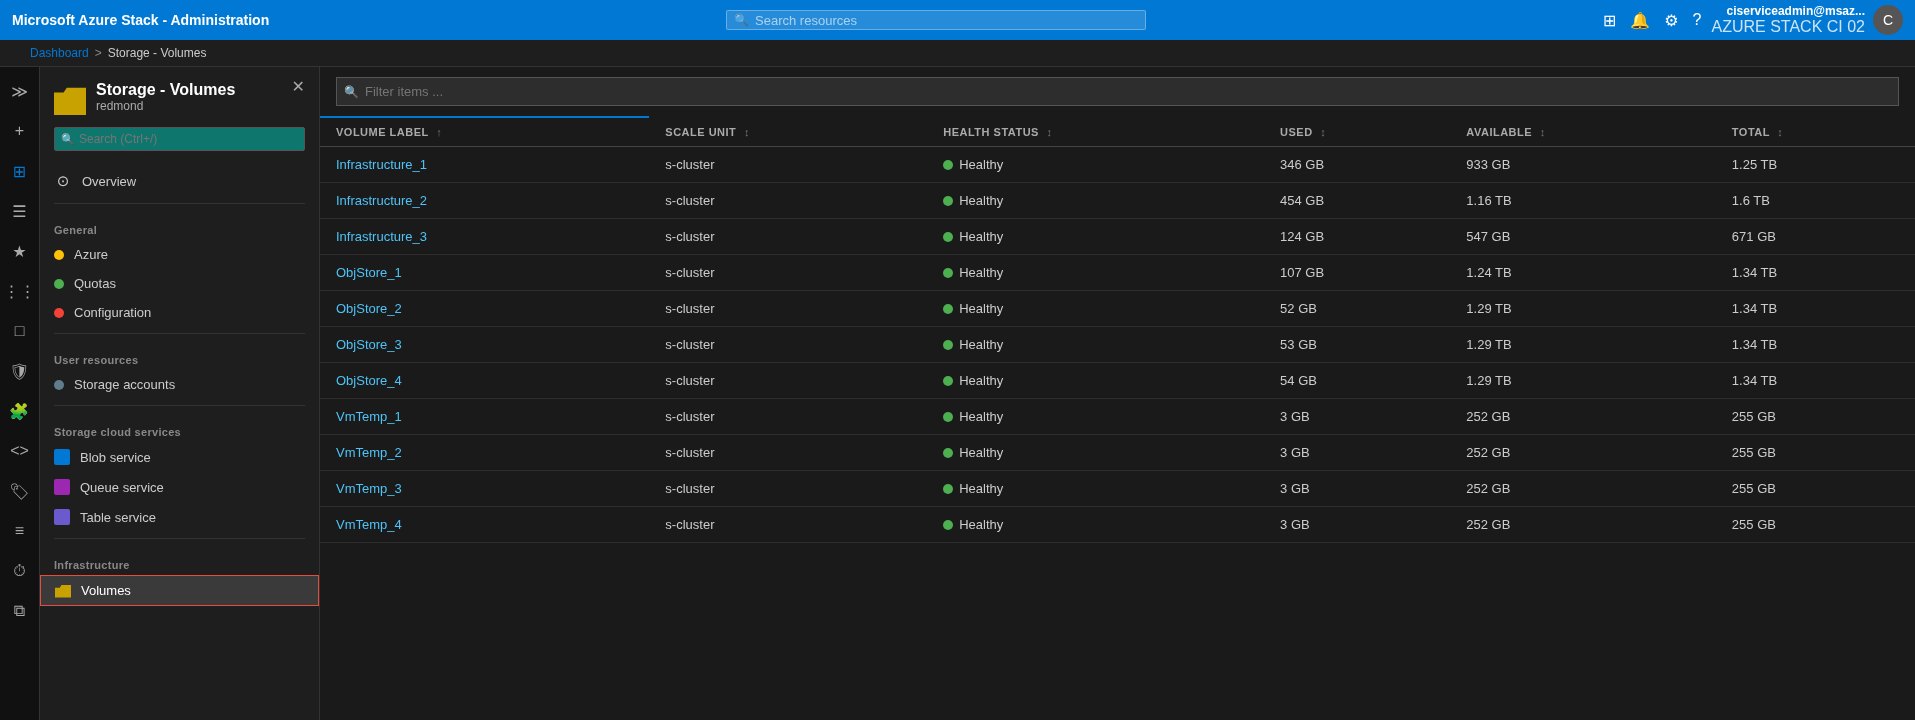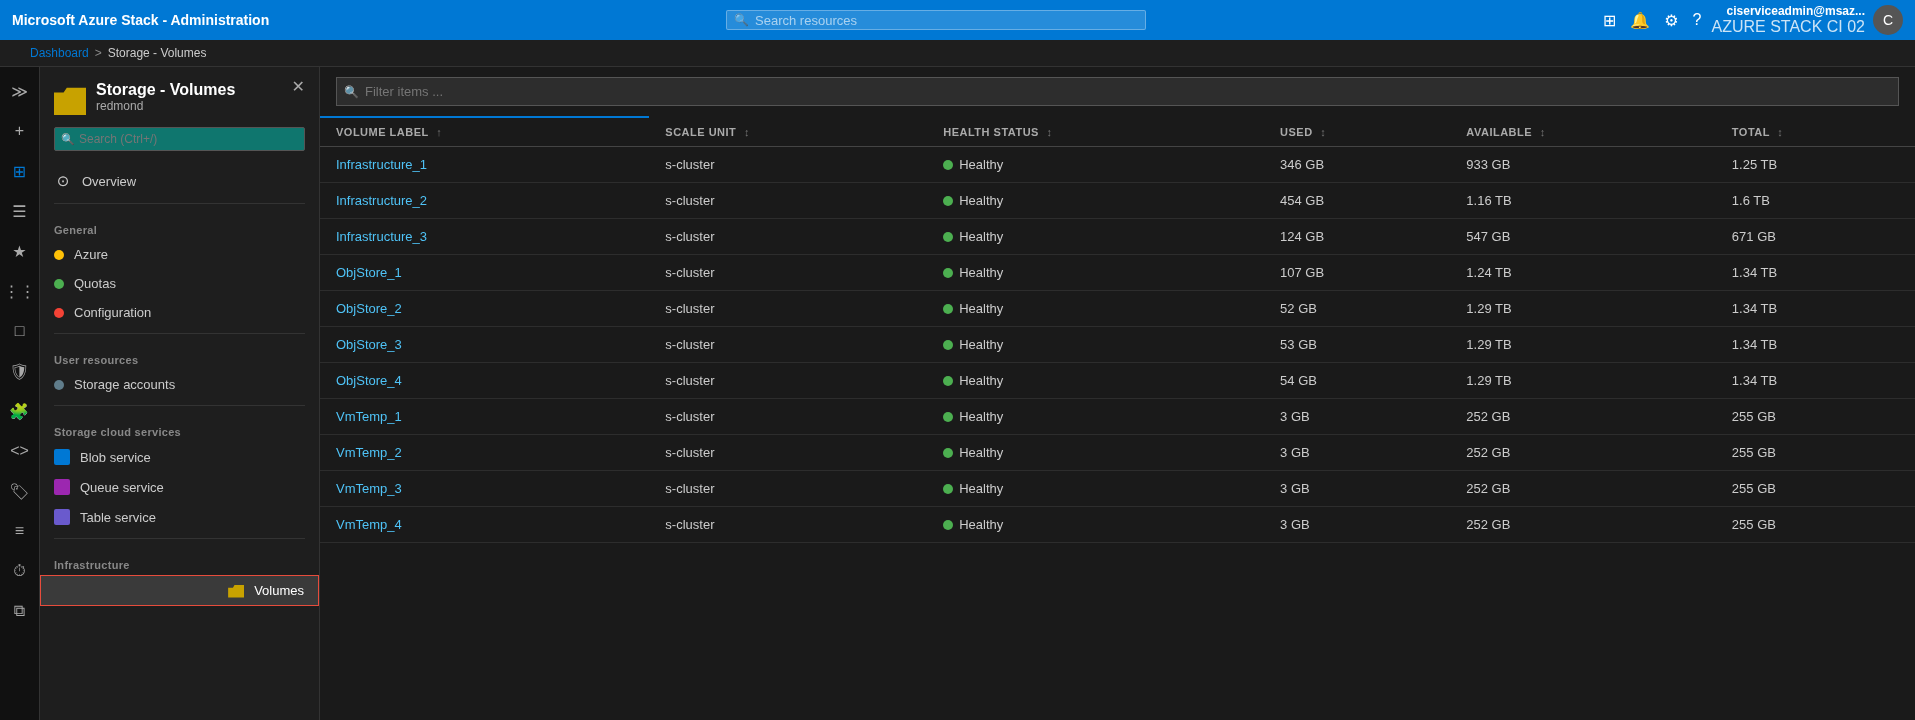--- a/index.html
+++ b/index.html
@@ -228,21 +228,20 @@
     .sidebar-divider {
       border: none;
       border-top: 1px solid #333;
       margin: 6px 14px;
     }
 
     .sidebar-nav-item.active {
       background: #3a3a3a;
       border: 1px solid #e74c3c;
       color: #fff;
-      justify-content: flex-end;
     }
 
     
     .dot-green {
       width: 10px; height: 10px; border-radius: 50%;
       background: #4caf50; display: inline-block; flex-shrink: 0;
     }
     .dot-yellow {
       width: 10px; height: 10px; border-radius: 50%;
       background: #ffc107; display: inline-block; flex-shrink: 0;

